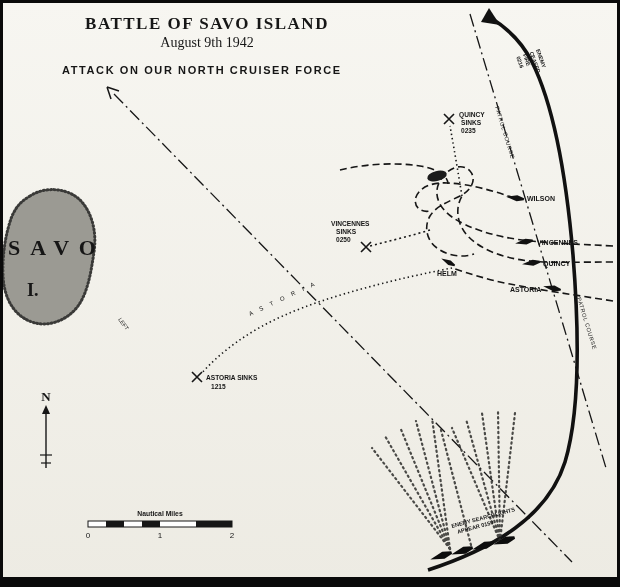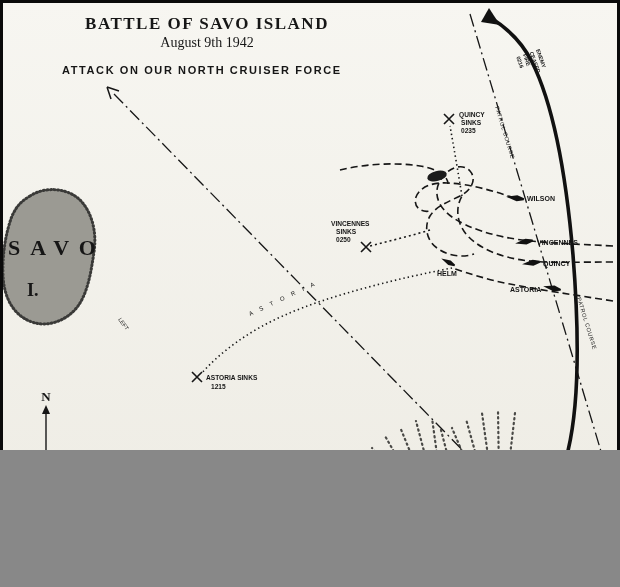--- a/index.html
+++ b/index.html
@@ -1,17 +1,17 @@
 <!DOCTYPE html>
 <html><head>
 <meta charset="utf-8">
 <style>
   html,body{margin:0;padding:0;background:#888;}
   .map-frame{
-    width:620px;height:450px;position:relative;background:#f3f2ec;
+    width:620px;height:587px;position:relative;background:#f3f2ec;
     font-family:"Liberation Sans",sans-serif;overflow:hidden;
   }
   svg{display:block}
   .serif{font-family:"Liberation Serif",serif;}
   .sans{font-family:"Liberation Sans",sans-serif;}
   text{fill:#161616;}
 </style>
 </head>
 <body>
 

